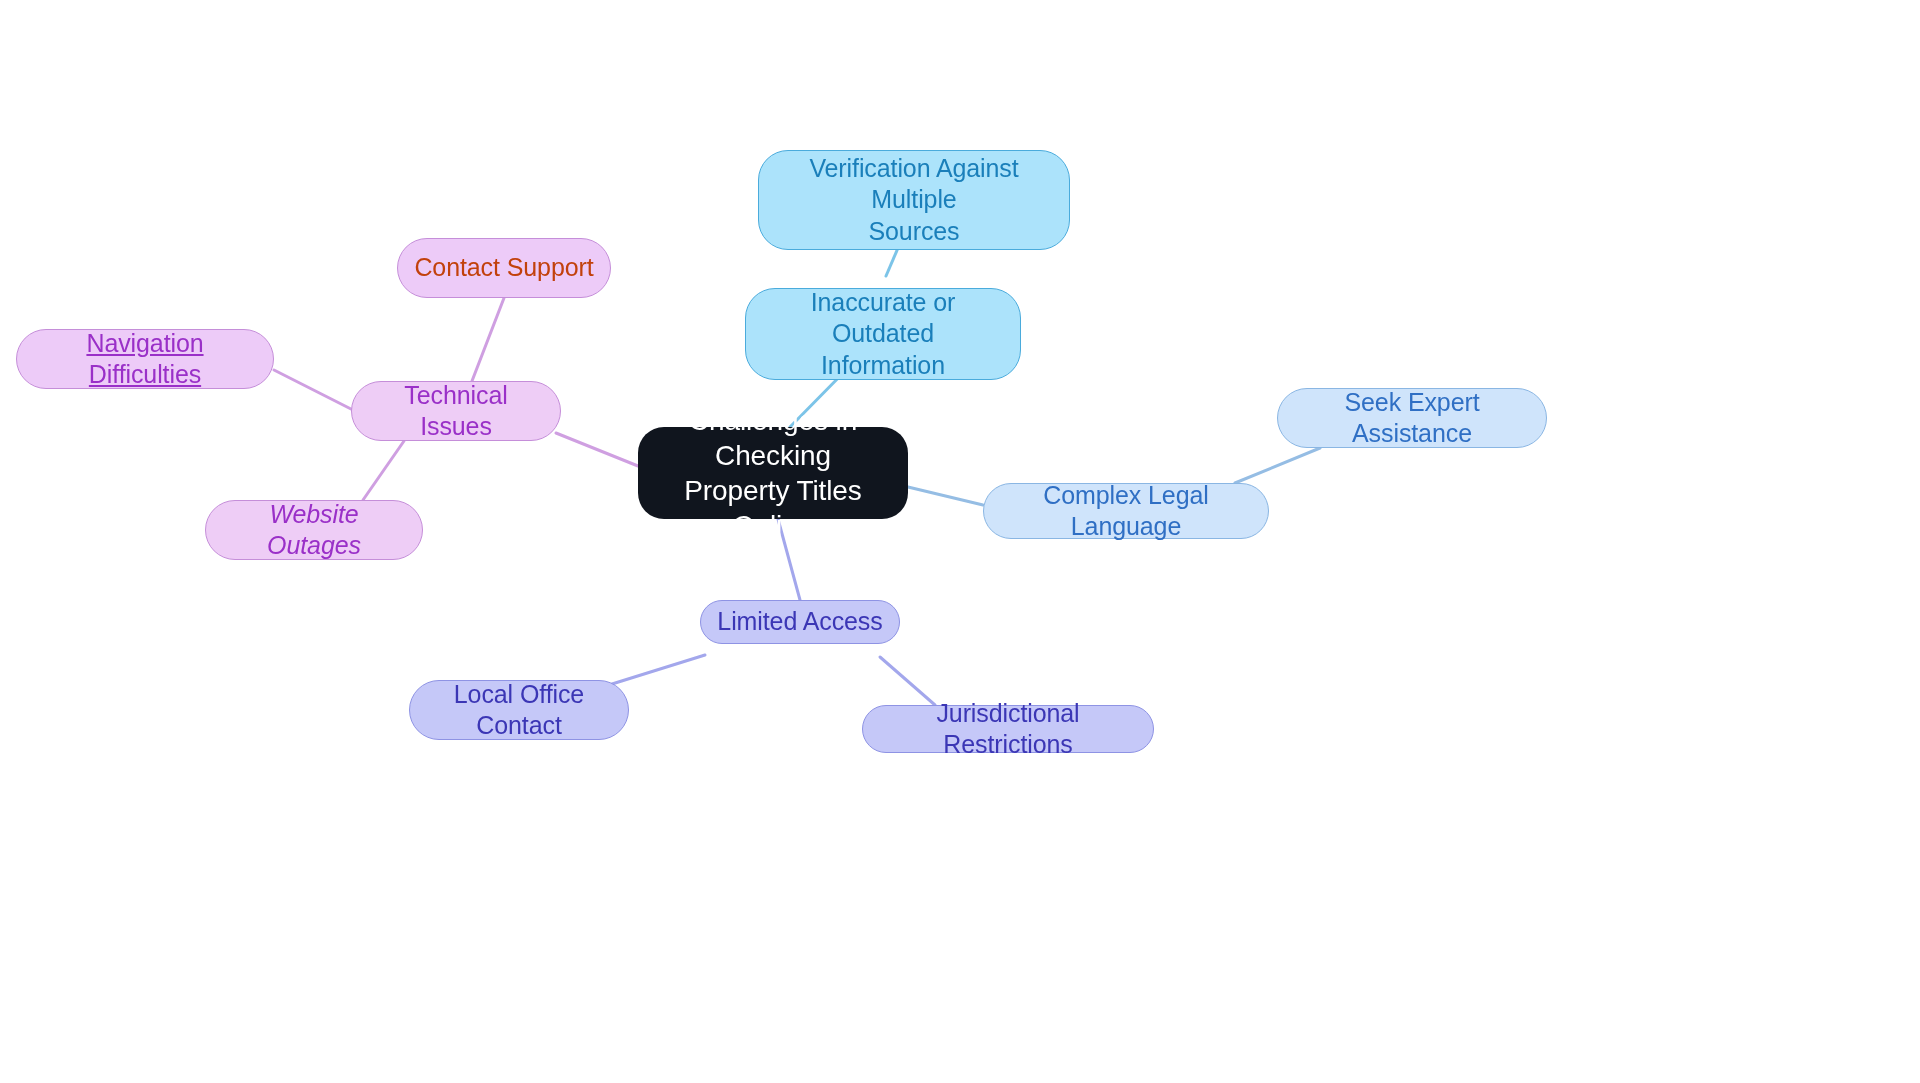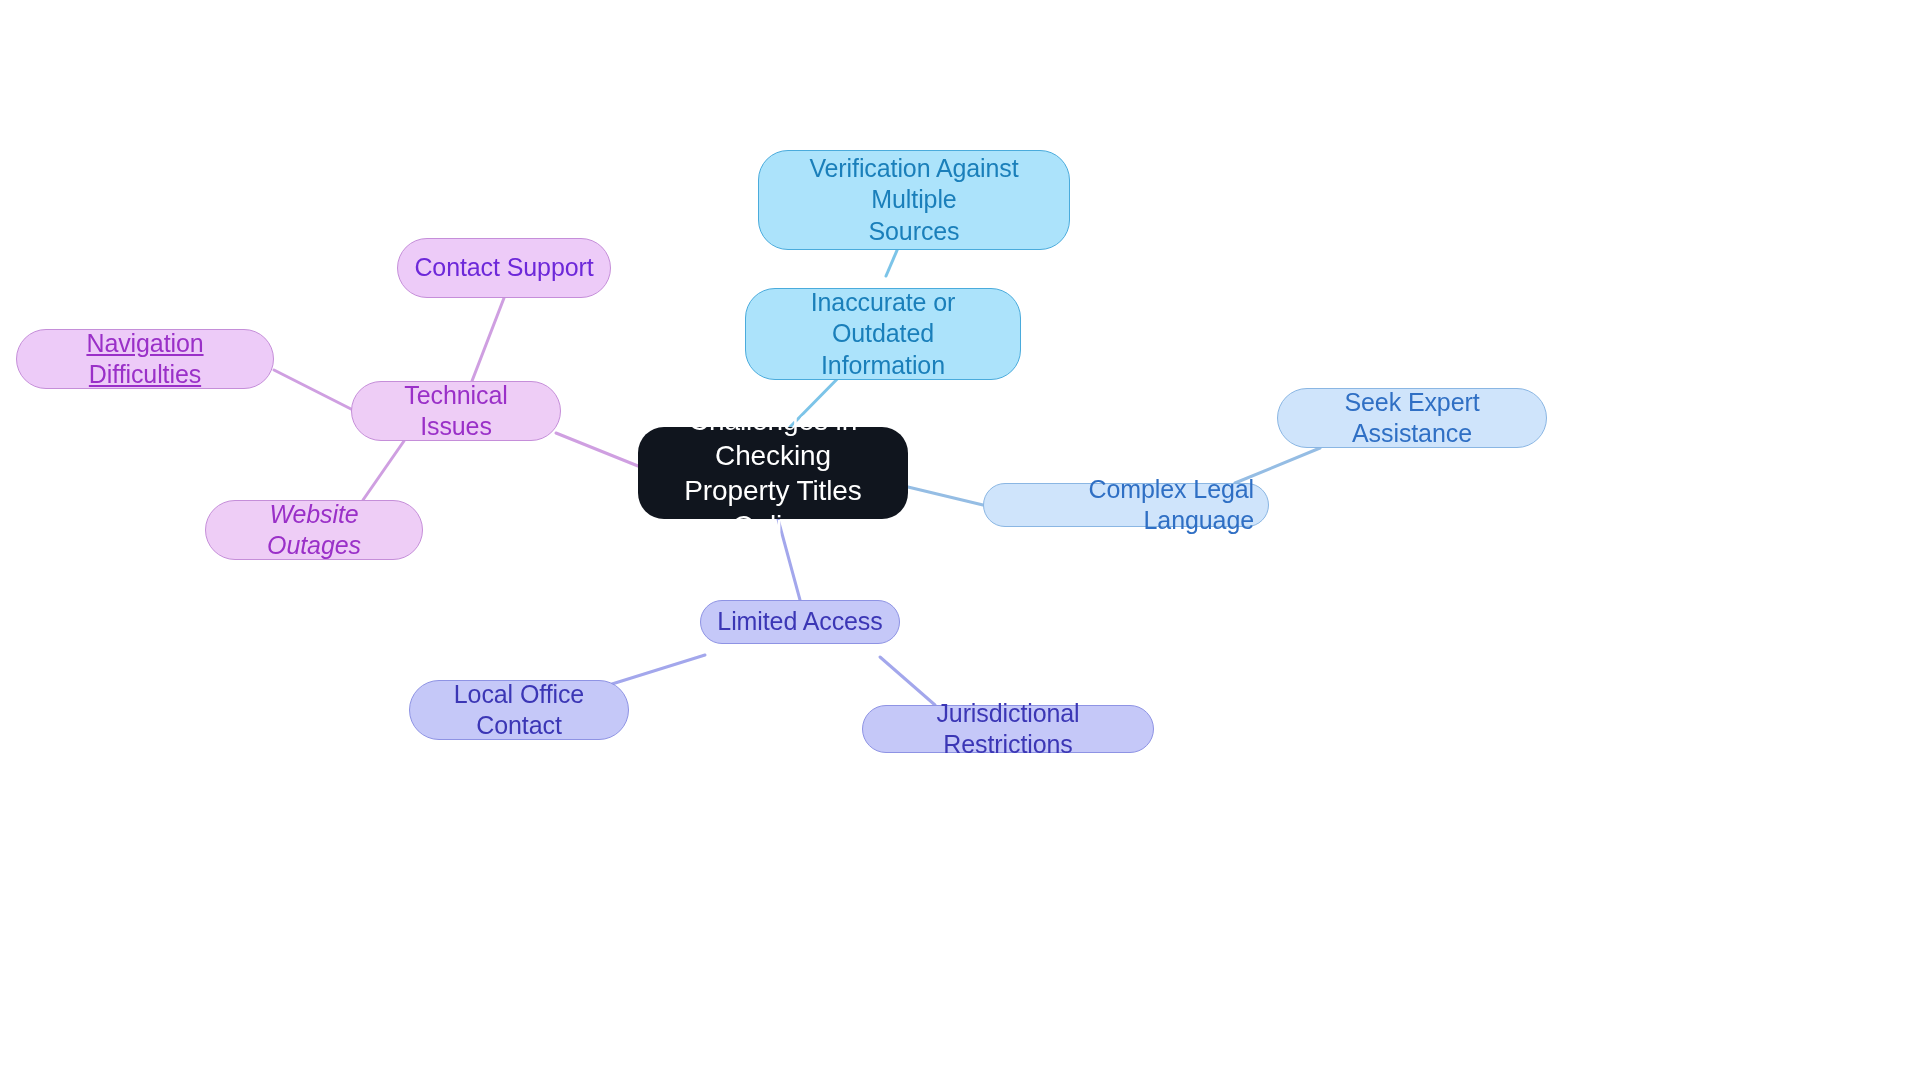--- a/index.html
+++ b/index.html
@@ -71,23 +71,23 @@
       <line x1="351" y1="409" x2="274" y2="370" stroke="#cf9fe1" stroke-width="3" stroke-linecap="round"></line>
       <line x1="404" y1="441" x2="363" y2="500" stroke="#cf9fe1" stroke-width="3" stroke-linecap="round"></line>
     </svg>
   <div id="nodes">
       <div class="node root" style="left: 638px; top: 427px; width: 270px; height: 92px; background: rgb(16, 21, 30); color: rgb(255, 255, 255);"><span>Challenges in Checking
 Property Titles Online</span></div>
       <div class="node lvl1" style="left: 745px; top: 276px; width: 276px; height: 92px; background: rgb(172, 227, 251); color: rgb(26, 127, 186); border-color: rgb(74, 171, 220); margin-top: 12px;"><span>Inaccurate or Outdated
 Information</span></div>
       <div class="node lvl2" style="left: 758px; top: 106px; width: 312px; height: 100px; background: rgb(172, 227, 251); color: rgb(26, 127, 186); border-color: rgb(74, 171, 220); margin-top: 44px;"><span>Verification Against Multiple
 Sources</span></div>
-      <div class="node lvl1" style="left: 983px; top: 483px; width: 286px; height: 44px; background: rgb(207, 228, 251); color: rgb(47, 111, 196); border-color: rgb(138, 182, 227); text-align: right;"><span>Complex Legal Language</span></div>
+      <div class="node lvl1" style="left: 983px; top: 483px; width: 286px; height: 56px; background: rgb(207, 228, 251); color: rgb(47, 111, 196); border-color: rgb(138, 182, 227);"><span>Complex Legal Language</span></div>
       <div class="node lvl1" style="left: 1277px; top: 388px; width: 270px; height: 60px; background: rgb(207, 228, 251); color: rgb(47, 111, 196); border-color: rgb(138, 182, 227); justify-content: center;"><span>Seek Expert Assistance</span></div>
       <div class="node lvl1" style="left: 700px; top: 600px; width: 200px; height: 44px; background: rgb(197, 200, 248); color: rgb(59, 54, 181); border-color: rgb(142, 147, 228);"><span>Limited Access</span></div>
       <div class="node lvl2" style="left: 409px; top: 680px; width: 220px; height: 60px; background: rgb(197, 200, 248); color: rgb(59, 54, 181); border-color: rgb(142, 147, 228);"><span>Local Office Contact</span></div>
       <div class="node lvl2" style="left: 862px; top: 705px; width: 292px; height: 48px; background: rgb(197, 200, 248); color: rgb(59, 54, 181); border-color: rgb(142, 147, 228);"><span>Jurisdictional Restrictions</span></div>
       <div class="node lvl1" style="left: 351px; top: 381px; width: 210px; height: 60px; background: rgb(238, 205, 246); color: rgb(154, 48, 200); border-color: rgb(197, 142, 217);"><span>Technical Issues</span></div>
-      <div class="node lvl2" style="left: 397px; top: 238px; width: 214px; height: 60px; background: rgb(237, 203, 248); color: #6d28d9; border-color: rgb(197, 142, 217);"><span>Contact Support</span></div>
+      <div class="node lvl2" style="left: 397px; top: 238px; width: 214px; height: 60px; background: rgb(237, 203, 248); color: #c2410c; border-color: rgb(197, 142, 217);"><span>Contact Support</span></div>
       <div class="node lvl2" style="left: 16px; top: 329px; width: 258px; height: 60px; background: rgb(237, 203, 248); color: rgb(154, 48, 200); border-color: rgb(197, 142, 217); text-decoration: underline;"><span>Navigation Difficulties</span></div>
       <div class="node lvl2" style="left: 205px; top: 500px; width: 218px; height: 60px; background: rgb(238, 205, 246); color: rgb(154, 48, 200); border-color: rgb(197, 142, 217); font-style: italic;"><span>Website Outages</span></div>
     </div>
 </div>
 
 </body></html>

